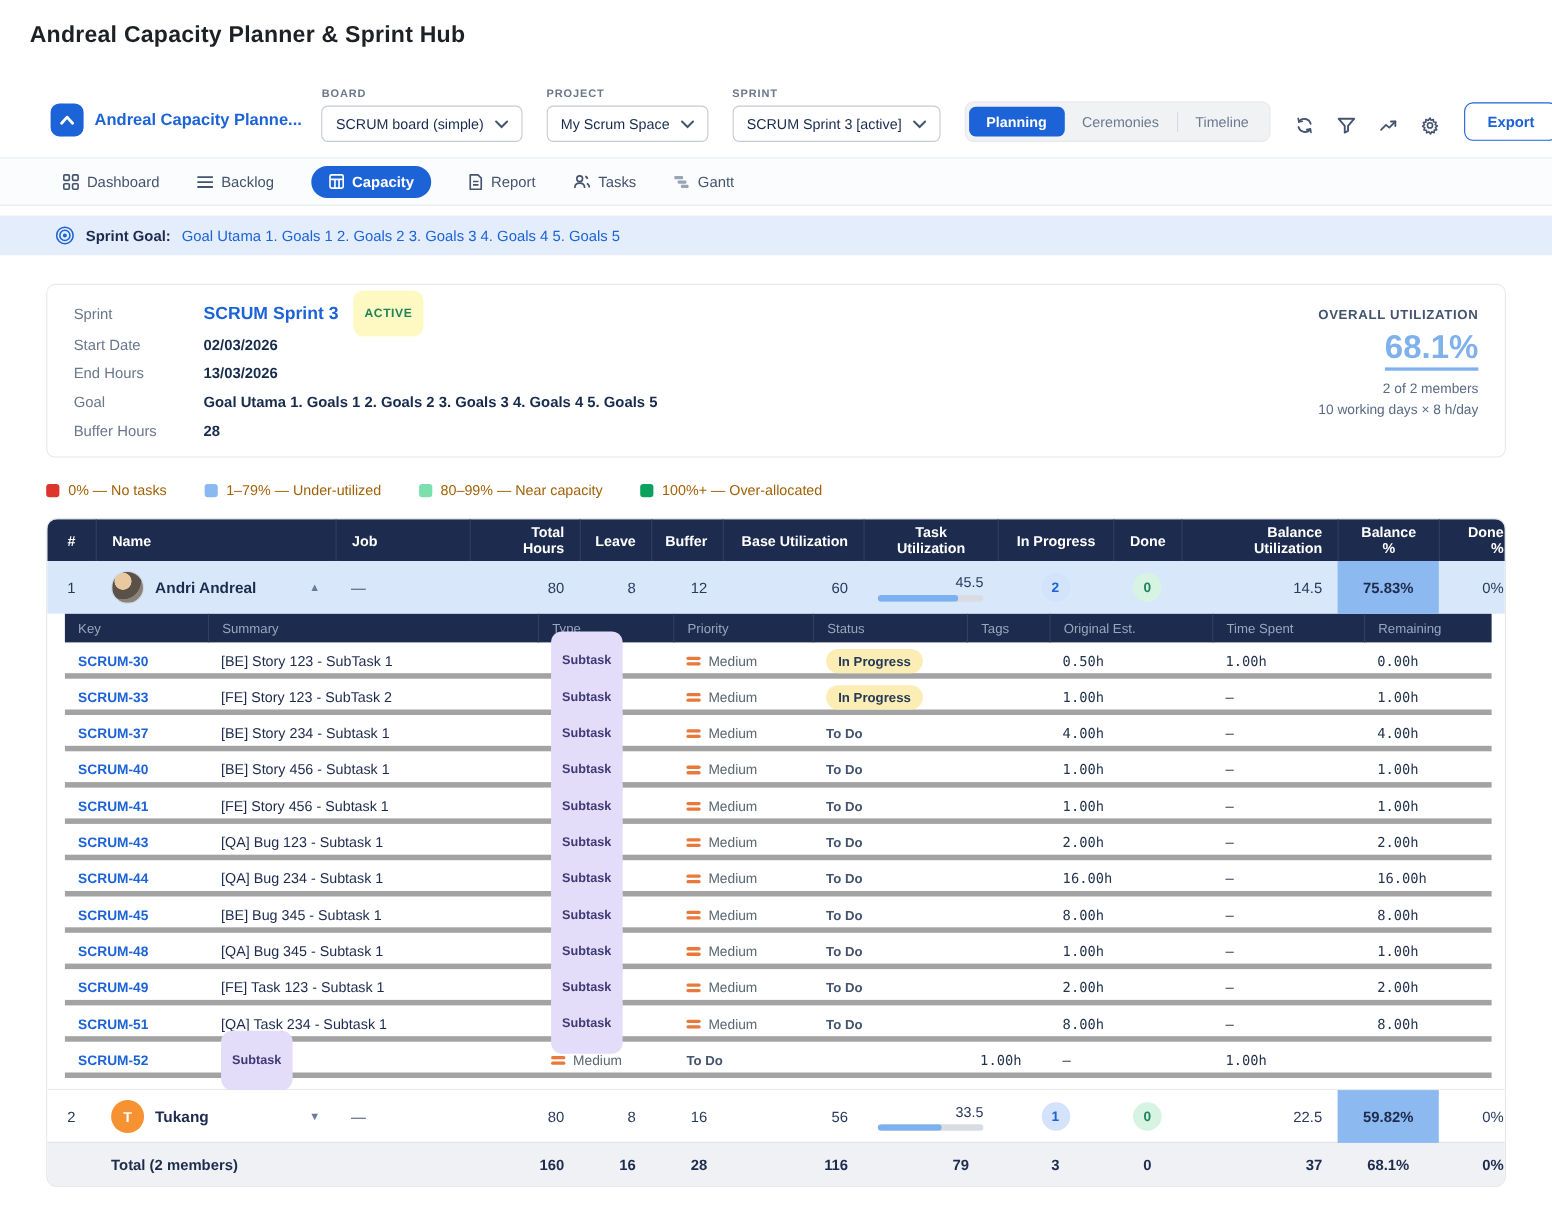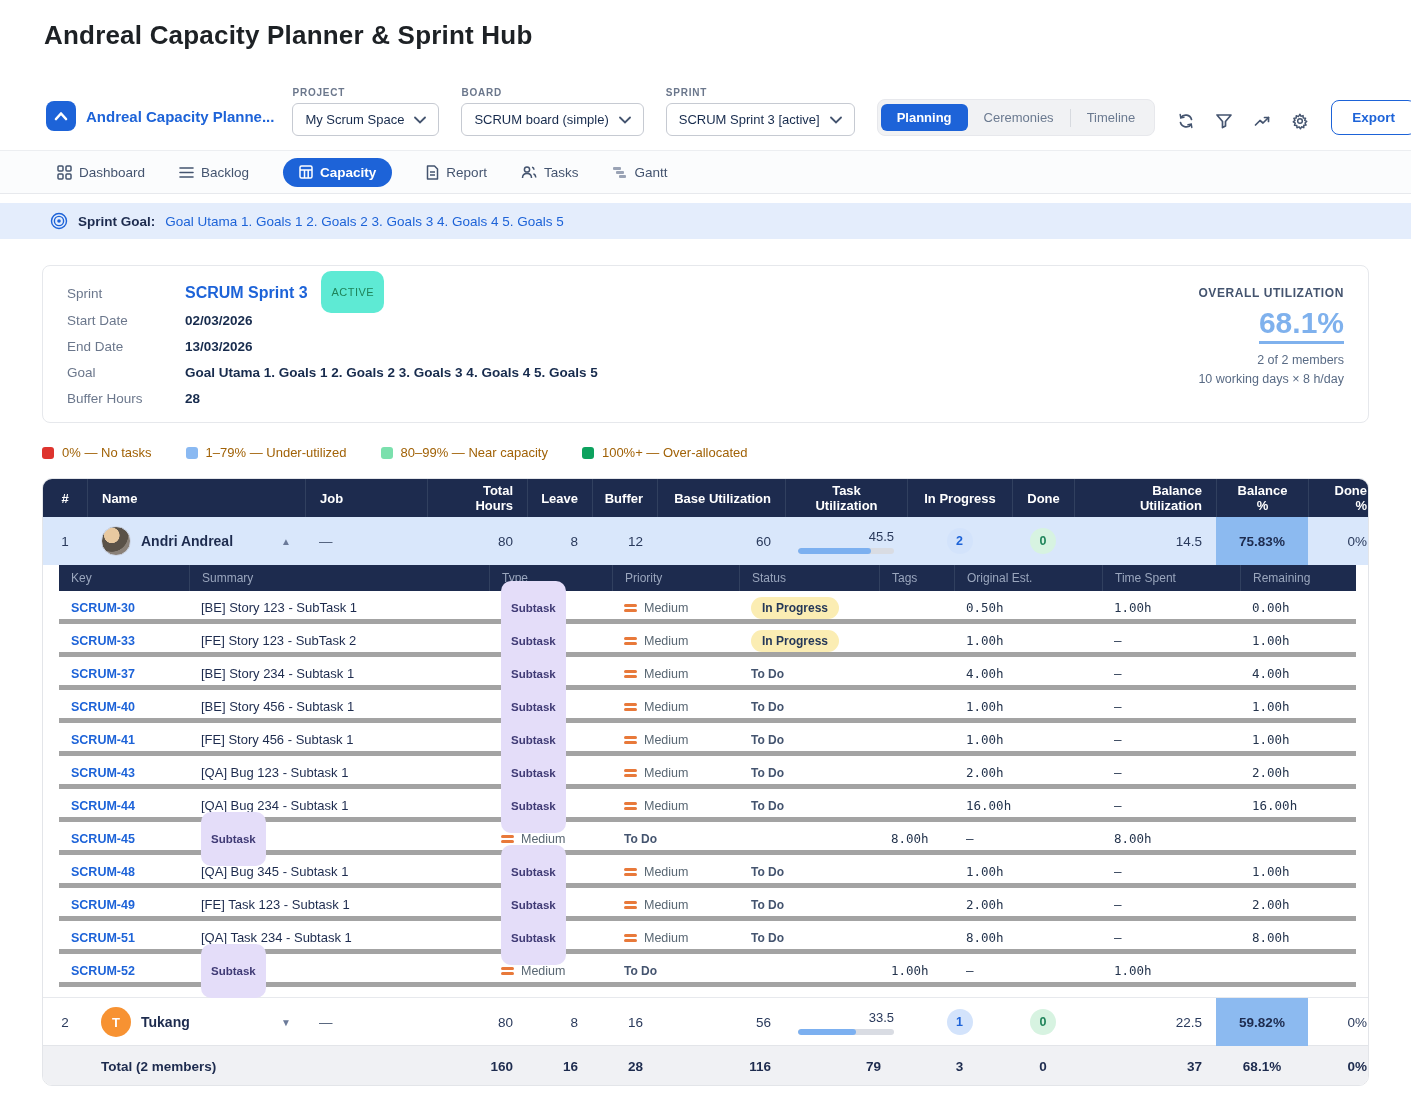--- a/index.html
+++ b/index.html
@@ -1,18 +1,18 @@
 <!DOCTYPE html>
 <html><head>
 <meta charset="utf-8">
 <style>
   * { box-sizing: border-box; margin: 0; padding: 0; }
   html,body { width: 1411px; background: #fff; font-family: "Liberation Sans", sans-serif; color: #172b4d; }
 
-  .page-title { font-size: 26px; font-weight: 700; color: #1d2125; padding: 20px 0 0 27px; letter-spacing: .2px; margin-left: 17px; }
+  .page-title { font-size: 21px; font-weight: 700; color: #1d2125; padding: 20px 0 0 27px; letter-spacing: .2px; }
 
   
   .topbar { display: flex; align-items: flex-end; padding: 14px 32px 14px 46px; margin-top: 22px; }
   .brand { display: flex; align-items: center; gap: 10px; padding-bottom: 5px; margin-right: 18px; }
   .brand-logo { width: 30px; height: 30px; border-radius: 8px; background: #1d63d8; display:flex; align-items:center; justify-content:center; flex: none; }
   .brand-name { color: #1d63d8; font-weight: 700; font-size: 15px; white-space: nowrap; }
   .sel-group { margin-right: 22px; }
   .sel-label { font-size: 10px; font-weight: 700; color: #6b778c; letter-spacing: .8px; margin-bottom: 5px; }
   .select { display: flex; align-items: center; gap: 10px; height: 33px; border: 1px solid #c6cad2; border-radius: 6px; background:#fff; padding: 0 12px; font-size: 13px; color:#172b4d; cursor: pointer; white-space: nowrap; }
   .topbar-spacer { flex: 1; }
@@ -35,21 +35,21 @@
   .goal-label { color: #1d2b4e; font-weight: 700; }
   .goal-text { color: #1d63d8; }
 
   
   .sprint-card { margin: 26px 42px 0; border: 1px solid #e6e8ec; border-radius: 8px; padding: 18px 24px 16px; display: flex; }
   .field-row { display: flex; margin-bottom: 11px; font-size: 13.5px; align-items: baseline; }
   .field-row:last-child { margin-bottom: 0; }
   .field-label { width: 118px; color: #6b778c; flex: none; }
   .field-value { font-weight: 700; color: #172b4d; }
   .sprint-link { color: #1d63d8; font-weight: 700; font-size: 16px; cursor: pointer; }
-  .active-badge { background: #5eead4; color: #1f845a; font-size: 11px; font-weight: 400; letter-spacing: .5px; border-radius: 10px; padding: 15px 10px; margin-left: 10px; vertical-align: 2px; }
+  .active-badge { background: #fef9c3; color: #1f845a; font-size: 11px; font-weight: 700; letter-spacing: .5px; border-radius: 10px; padding: 15px 10px; margin-left: 10px; vertical-align: 2px; }
   .util-block { margin-left: auto; text-align: right; padding-top: 2px; }
   .util-label { font-size: 12px; font-weight: 700; color: #44546f; letter-spacing: .6px; }
   .util-value { display: inline-block; font-size: 30px; font-weight: 700; color: #7fb1ed; border-bottom: 3px solid #7fb1ed; padding-bottom: 1px; margin-top: 6px; }
   .util-sub { font-size: 12.5px; color: #596b85; margin-top: 9px; }
   .util-sub2 { font-size: 12.5px; color: #596b85; margin-top: 5px; }
 
   
   .legend { display: flex; gap: 34px; align-items: center; margin: 22px 42px 0; font-size: 13px; color: #a16207; }
   .legend-item { display: flex; align-items: center; gap: 8px; }
   .legend-swatch { width: 12px; height: 12px; border-radius: 3px; flex: none; }
@@ -119,32 +119,32 @@
   <div class="brand">
     <span class="brand-logo">
       <svg width="16" height="16" viewBox="0 0 16 16">
           <path d="M3 11 L8 5.5 L13 11" stroke="#fff" stroke-width="2.6" fill="none" stroke-linecap="round" stroke-linejoin="round"></path>
         </svg>
     </span>
     <span class="brand-name">Andreal Capacity Planne...</span>
   </div>
 
   <div class="sel-group">
+    <div class="sel-label">BOARD</div>
+    <div class="select">
+      <span>SCRUM board (simple)</span>
+      <svg width="12" height="8" viewBox="0 0 12 8">
+          <path d="M1 1.5 L6 6.5 L11 1.5" stroke="#44546f" stroke-width="1.8" fill="none" stroke-linecap="round"></path>
+        </svg>
+    </div>
+  </div>
+  <div class="sel-group">
     <div class="sel-label">PROJECT</div>
     <div class="select">
       <span>My Scrum Space</span>
-      <svg width="12" height="8" viewBox="0 0 12 8">
-          <path d="M1 1.5 L6 6.5 L11 1.5" stroke="#44546f" stroke-width="1.8" fill="none" stroke-linecap="round"></path>
-        </svg>
-    </div>
-  </div>
-  <div class="sel-group">
-    <div class="sel-label">BOARD</div>
-    <div class="select">
-      <span>SCRUM board (simple)</span>
       <svg width="12" height="8" viewBox="0 0 12 8">
           <path d="M1 1.5 L6 6.5 L11 1.5" stroke="#44546f" stroke-width="1.8" fill="none" stroke-linecap="round"></path>
         </svg>
     </div>
   </div>
   <div class="sel-group">
     <div class="sel-label">SPRINT</div>
     <div class="select">
       <span>SCRUM Sprint 3 [active]</span>
       <svg width="12" height="8" viewBox="0 0 12 8">
@@ -272,21 +272,21 @@
       <span>
         <span class="sprint-link">SCRUM Sprint 3</span>
         <span class="active-badge">ACTIVE</span>
       </span>
     </div>
     <div class="field-row">
       <span class="field-label">Start Date</span>
       <span class="field-value">02/03/2026</span>
     </div>
     <div class="field-row">
-      <span class="field-label">End Date</span>
+      <span class="field-label">End Hours</span>
       <span class="field-value">13/03/2026</span>
     </div>
     <div class="field-row">
       <span class="field-label">Goal</span>
       <span class="field-value">Goal Utama 1. Goals 1 2. Goals 2 3. Goals 3 4. Goals 4 5. Goals 5</span>
     </div>
     <div class="field-row">
       <span class="field-label">Buffer Hours</span>
       <span class="field-value">28</span>
     </div>
@@ -619,20 +619,23 @@
     <div>
             <span class="mono">16.00h</span>
           </div>
   </div>
 
   <div class="issues-grid issue-row">
     <div>
             <span class="issue-key">SCRUM-45</span>
           </div>
     <div>
+            <span class="issue-summary">[BE] Bug 345 - Subtask 1</span>
+          </div>
+    <div>
             <span class="type-pill">Subtask</span>
           </div>
     <div class="prio">
       <span class="prio-bars">
               <i></i>
               <i></i>
             </span>
       <span class="prio-text">Medium</span>
     </div>
     <div>

